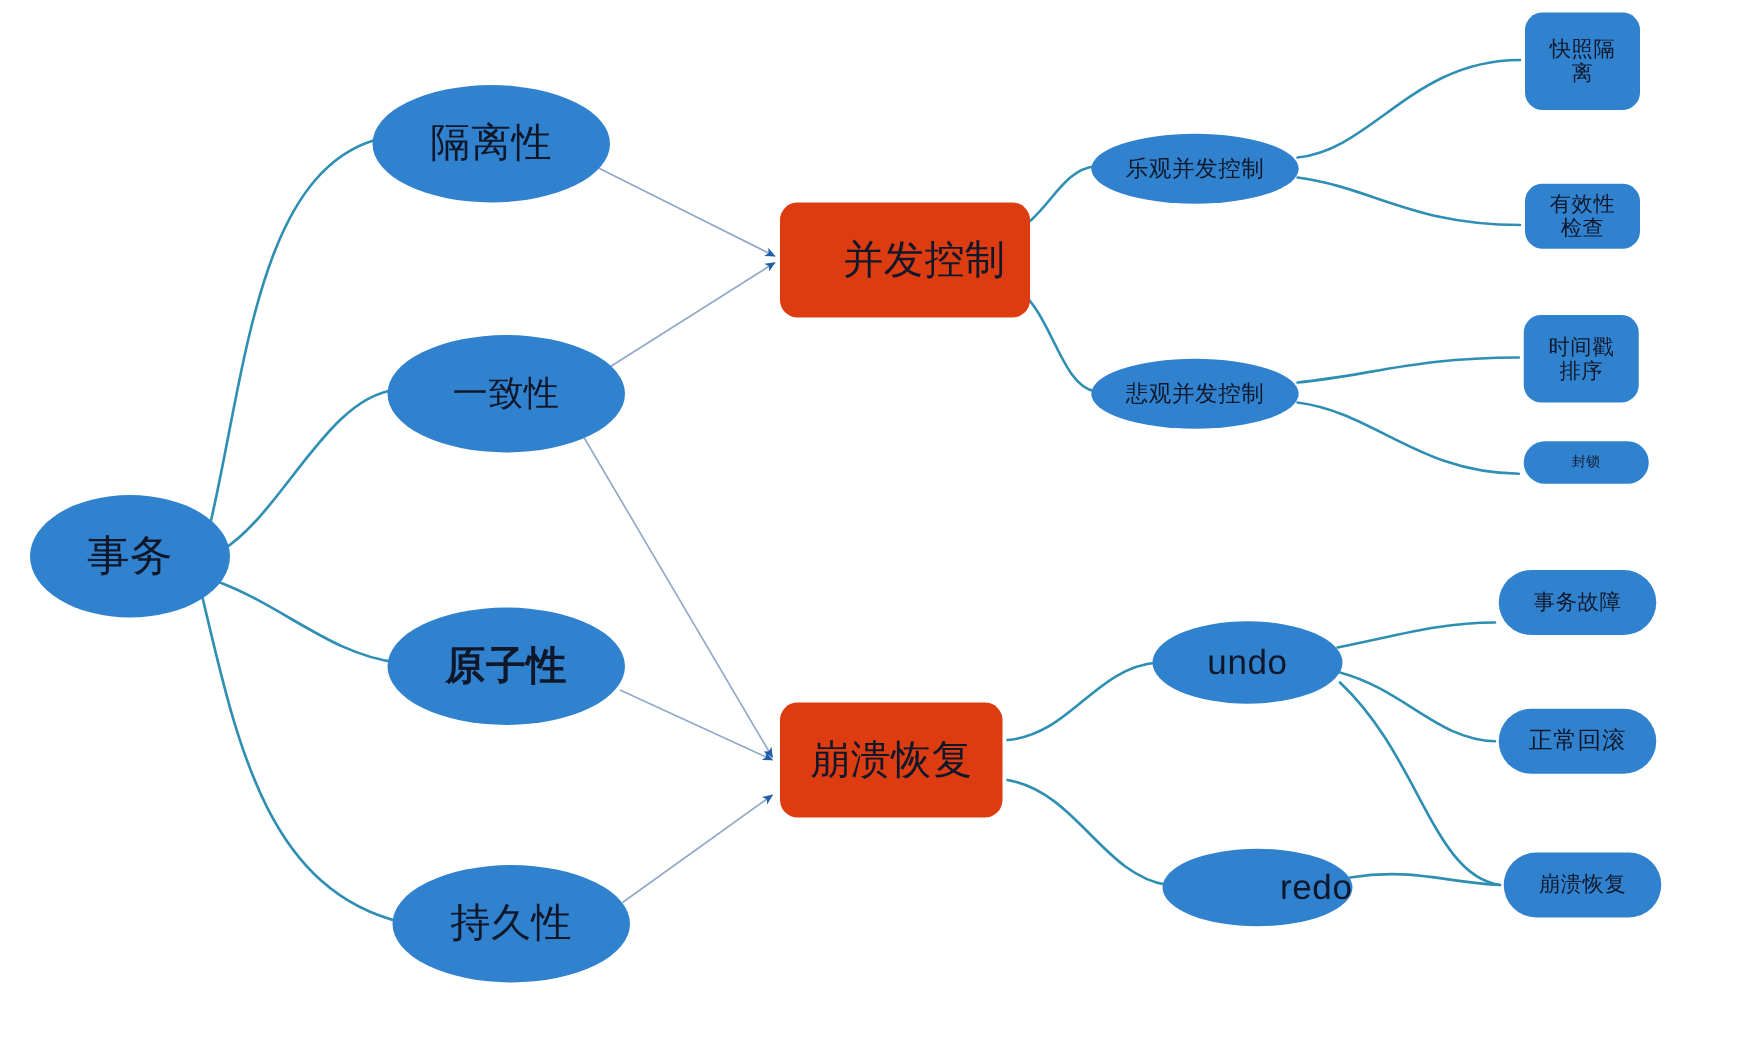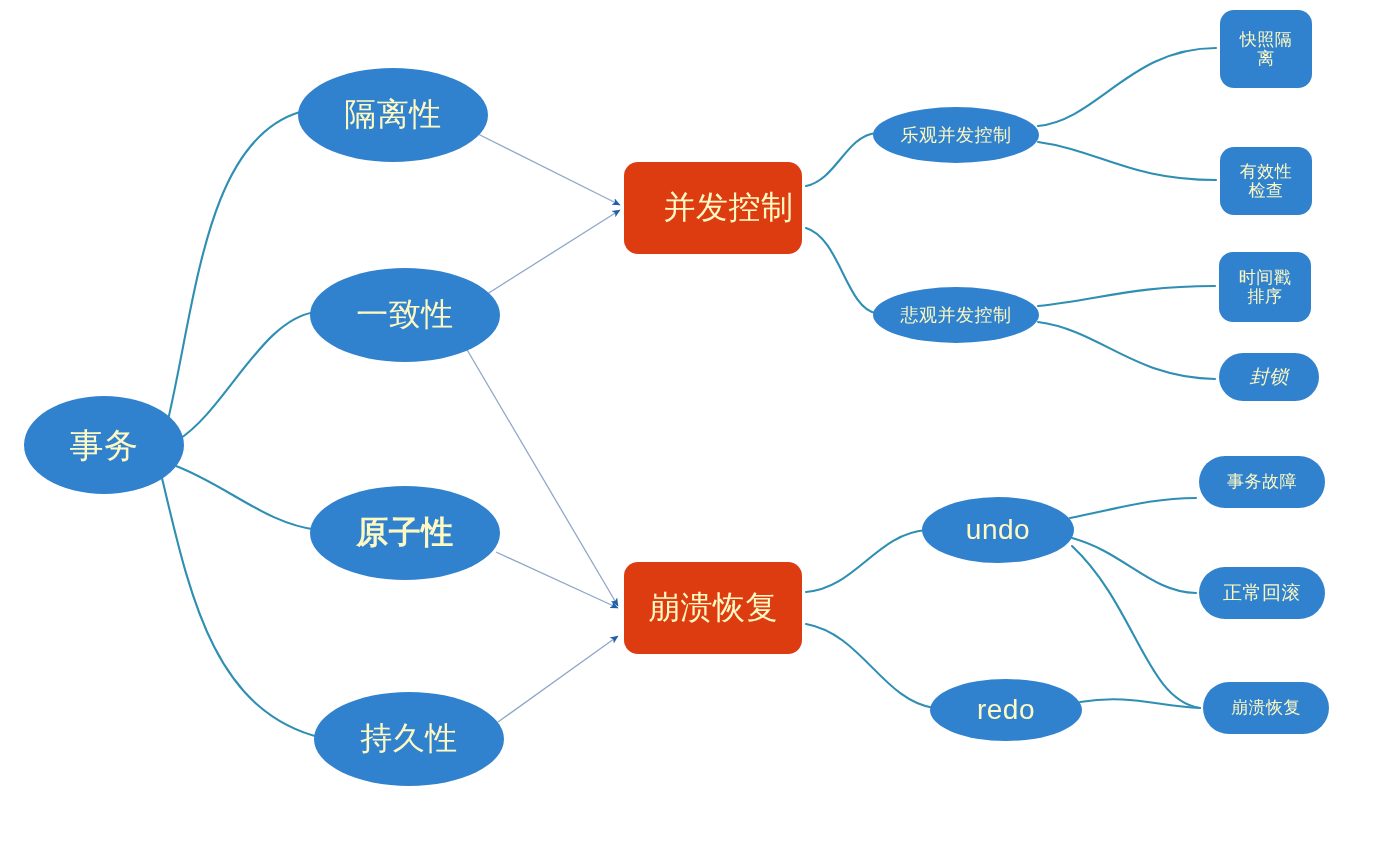--- a/index.html
+++ b/index.html
@@ -25,21 +25,21 @@
     top: 0;
     width: 1399px;
     height: 842px;
   }
   .node {
     position: absolute;
     display: flex;
     align-items: center;
     justify-content: center;
     text-align: center;
-    color: #fef9c3;
+    color: #0f172a;
     box-sizing: border-box;
     line-height: 1.12;
     white-space: pre-line;
     letter-spacing: 0.5px;
   }
   .node.ellipse {
     border-radius: 50%;
   }
   .node.rrect {
     border-radius: 14px;
@@ -82,34 +82,34 @@
         <path d="M 1070,518 C 1120,508 1152,498 1196,498" fill="none" stroke="#2f8fb3" stroke-width="2.1" stroke-linecap="round"></path>
         <path d="M 1072,538 C 1124,552 1150,592 1196,593" fill="none" stroke="#2f8fb3" stroke-width="2.1" stroke-linecap="round"></path>
         <path d="M 1072,546 C 1136,606 1146,700 1200,708" fill="none" stroke="#2f8fb3" stroke-width="2.1" stroke-linecap="round"></path>
         <path d="M 1080,702 C 1130,694 1156,706 1200,708" fill="none" stroke="#2f8fb3" stroke-width="2.1" stroke-linecap="round"></path>
       </g>
   </svg>
 
   <div id="nodes-layer">
       <div class="node ellipse fill-blue" style="left: 24px; top: 396px; width: 160px; height: 98px; font-size: 34px; background: rgb(49, 130, 206);"><span>事务</span></div>
       <div class="node ellipse fill-blue" style="left: 298px; top: 68px; width: 190px; height: 94px; font-size: 32px; background: rgb(49, 130, 206); align-items: center;"><span>隔离性</span></div>
-      <div class="node ellipse fill-blue" style="left: 310px; top: 268px; width: 190px; height: 94px; font-size: 32px; background: rgb(49, 130, 206);"><span>一致性</span></div>
+      <div class="node ellipse fill-blue" style="left: 310px; top: 268px; width: 190px; height: 94px; font-size: 28px; background: rgb(49, 130, 206);"><span>一致性</span></div>
       <div class="node ellipse fill-blue" style="left: 310px; top: 486px; width: 190px; height: 94px; font-size: 32px; background: rgb(49, 130, 206); font-weight: bold;"><span>原子性</span></div>
       <div class="node ellipse fill-blue" style="left: 314px; top: 692px; width: 190px; height: 94px; font-size: 32px; background: rgb(49, 130, 206);"><span>持久性</span></div>
-      <div class="node rrect fill-red" style="left: 624px; top: 162px; width: 178px; height: 92px; font-size: 32px; background: rgb(221, 60, 16); padding-left: 31px;"><span>并发控制</span></div>
+      <div class="node rrect fill-red" style="left: 624px; top: 162px; width: 200px; height: 92px; font-size: 32px; background: rgb(221, 60, 16); padding-left: 31px;"><span>并发控制</span></div>
       <div class="node rrect fill-red" style="left: 624px; top: 562px; width: 178px; height: 92px; font-size: 32px; background: rgb(221, 60, 16);"><span>崩溃恢复</span></div>
       <div class="node ellipse fill-blue" style="left: 873px; top: 107px; width: 166px; height: 56px; font-size: 18px; background: rgb(49, 130, 206);"><span>乐观并发控制</span></div>
       <div class="node ellipse fill-blue" style="left: 873px; top: 287px; width: 166px; height: 56px; font-size: 18px; background: rgb(49, 130, 206);"><span>悲观并发控制</span></div>
       <div class="node rrect fill-blue" style="left: 1220px; top: 10px; width: 92px; height: 78px; font-size: 17px; background: rgb(49, 130, 206);"><span>快照隔
 离</span></div>
-      <div class="node rrect fill-blue" style="left: 1220px; top: 147px; width: 92px; height: 68px; font-size: 17px; background: rgb(49, 130, 206);"><span>有效性
+      <div class="node rrect fill-blue" style="left: 1220px; top: 147px; width: 92px; height: 52px; font-size: 17px; background: rgb(49, 130, 206);"><span>有效性
 检查</span></div>
       <div class="node rrect fill-blue" style="left: 1219px; top: 252px; width: 92px; height: 70px; font-size: 17px; background: rgb(49, 130, 206);"><span>时间戳
 排序</span></div>
-      <div class="node pill fill-blue" style="left: 1219px; top: 353px; width: 100px; height: 48px; font-size: 19px; background: rgb(49, 130, 206); font-style: italic;"><span>封锁</span></div>
+      <div class="node pill fill-blue" style="left: 1219px; top: 353px; width: 100px; height: 34px; font-size: 11px; background: rgb(49, 130, 206);"><span>封锁</span></div>
       <div class="node ellipse fill-blue" style="left: 922px; top: 497px; width: 152px; height: 66px; font-size: 28px; background: rgb(49, 130, 206);"><span>undo</span></div>
-      <div class="node ellipse fill-blue" style="left: 930px; top: 679px; width: 152px; height: 62px; font-size: 28px; background: rgb(49, 130, 206);"><span>redo</span></div>
+      <div class="node ellipse fill-blue" style="left: 930px; top: 679px; width: 152px; height: 62px; font-size: 28px; background: rgb(49, 130, 206); justify-content: flex-end;"><span>redo</span></div>
       <div class="node pill fill-blue" style="left: 1199px; top: 456px; width: 126px; height: 52px; font-size: 17px; background: rgb(49, 130, 206);"><span>事务故障</span></div>
       <div class="node pill fill-blue" style="left: 1199px; top: 567px; width: 126px; height: 52px; font-size: 19px; background: rgb(49, 130, 206);"><span>正常回滚</span></div>
       <div class="node pill fill-blue" style="left: 1203px; top: 682px; width: 126px; height: 52px; font-size: 17px; background: rgb(49, 130, 206);"><span>崩溃恢复</span></div>
     </div>
 
 </div>
 
 </body></html>

